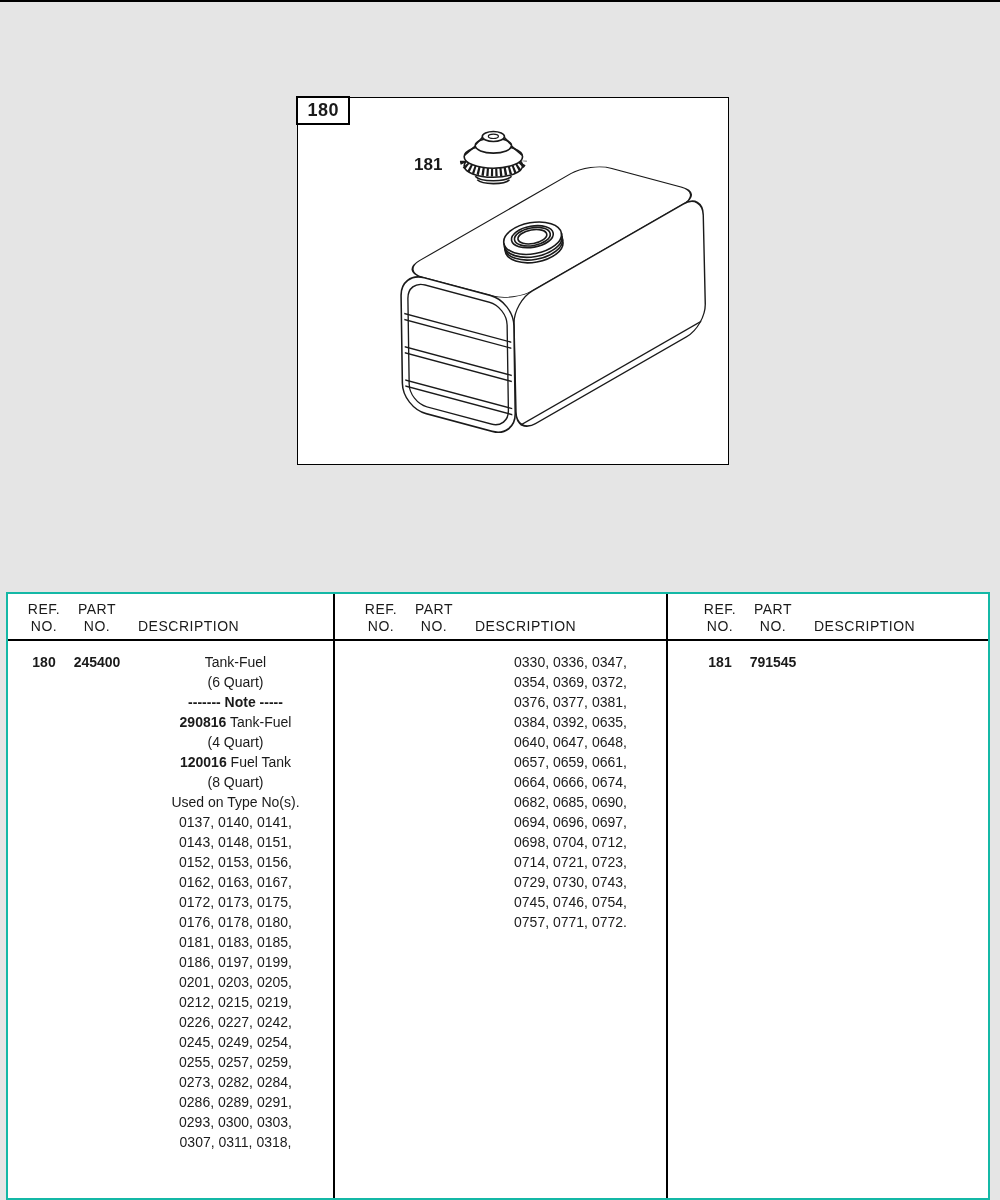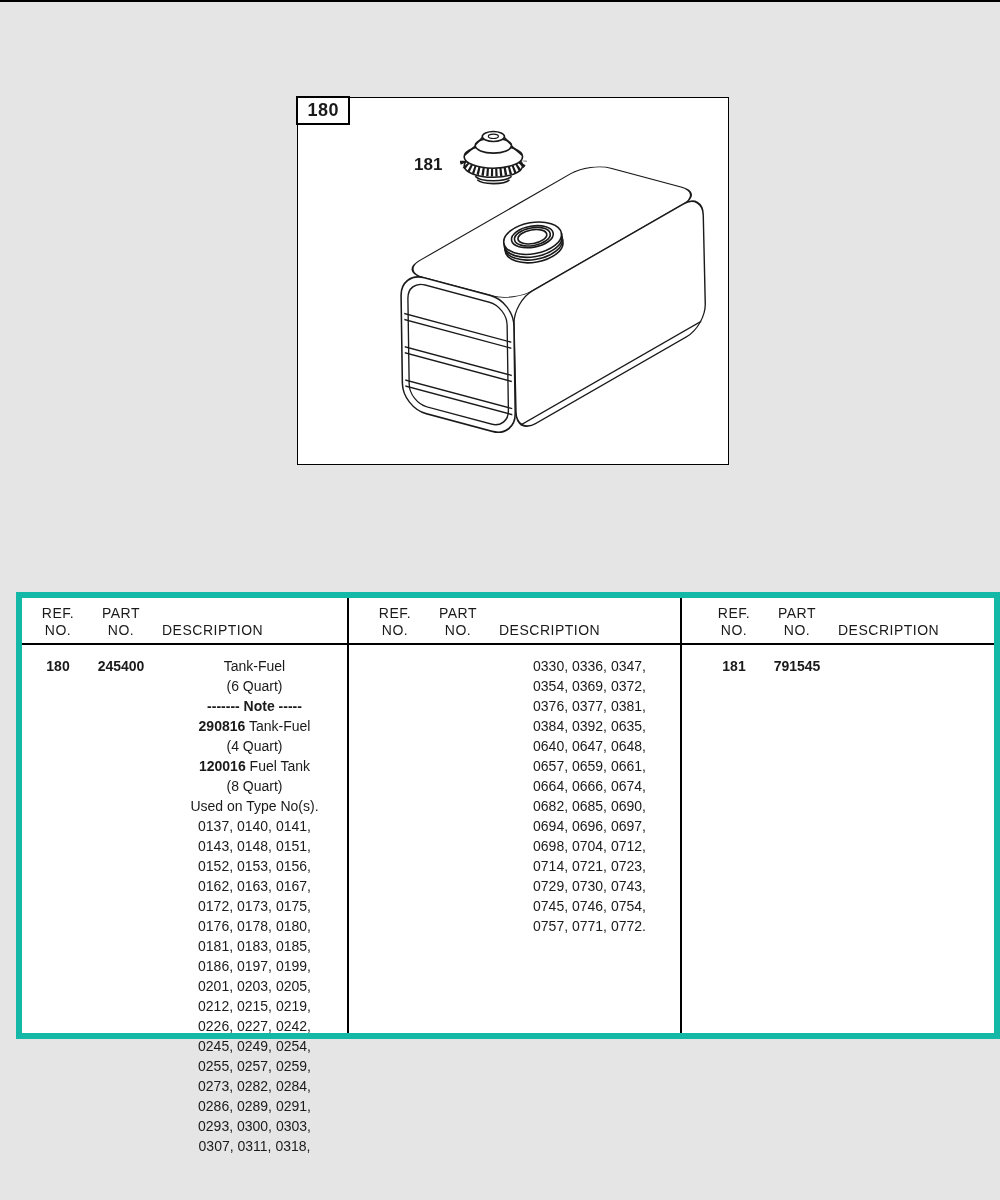--- a/index.html
+++ b/index.html
@@ -18,37 +18,37 @@
   }
   .figure-art{position:absolute;left:0;top:0;width:100%;height:100%;}
   .figure-label{
     position:absolute;left:-1.6px;top:-1.6px;border:2.6px solid #000;background:#fff;
     padding:1px 9px 2px;font-weight:bold;font-size:18px;letter-spacing:.5px;line-height:22px;
   }
   .callout-181{position:absolute;left:116px;top:57px;font-weight:bold;font-size:17px;}
 
   
   .parts-table{
-    position:absolute;left:16px;top:592px;width:984px;height:447px;
-    border:6px solid #14b8a6;background:#fff;box-sizing:border-box;
+    position:absolute;left:6px;top:592px;width:984px;height:608px;
+    border:2px solid #14b8a6;background:#fff;box-sizing:border-box;
   }
   .divider{position:absolute;top:0;bottom:0;width:2px;background:#000;}
   .div-1{left:325px;}
   .div-2{left:658px;}
   .header-line{position:absolute;left:0;top:45px;width:100%;height:2px;background:#000;}
 
   .hgroup,.bgroup{position:absolute;display:flex;box-sizing:border-box;}
   .hgroup{top:7px;align-items:flex-end;letter-spacing:.5px;}
   .bgroup{top:58px;align-items:flex-start;}
   .g1{left:0;width:325px;padding-left:14px;}
   .g2{left:327px;width:331px;padding-left:24px;}
   .g3{left:660px;width:320px;padding-left:30px;}
 
   .cell-ref{width:44px;text-align:center;flex:none;}
-  .cell-part{width:62px;margin-left:10px;text-align:center;flex:none;}
+  .cell-part{width:62px;text-align:center;flex:none;}
   .cell-desc{margin-left:10px;flex:1 1 auto;min-width:0;text-align:center;}
   .hgroup .cell-ref div,.hgroup .cell-part div{line-height:17px;}
   .hgroup .cell-desc{text-align:left;line-height:17px;}
   .bgroup .cell-ref,.bgroup .cell-part{line-height:20px;font-weight:bold;}
   .desc-line{line-height:20px;white-space:pre;}
   .desc-line .b{font-weight:bold;}
 </style>
 </head>
 <body>
 

